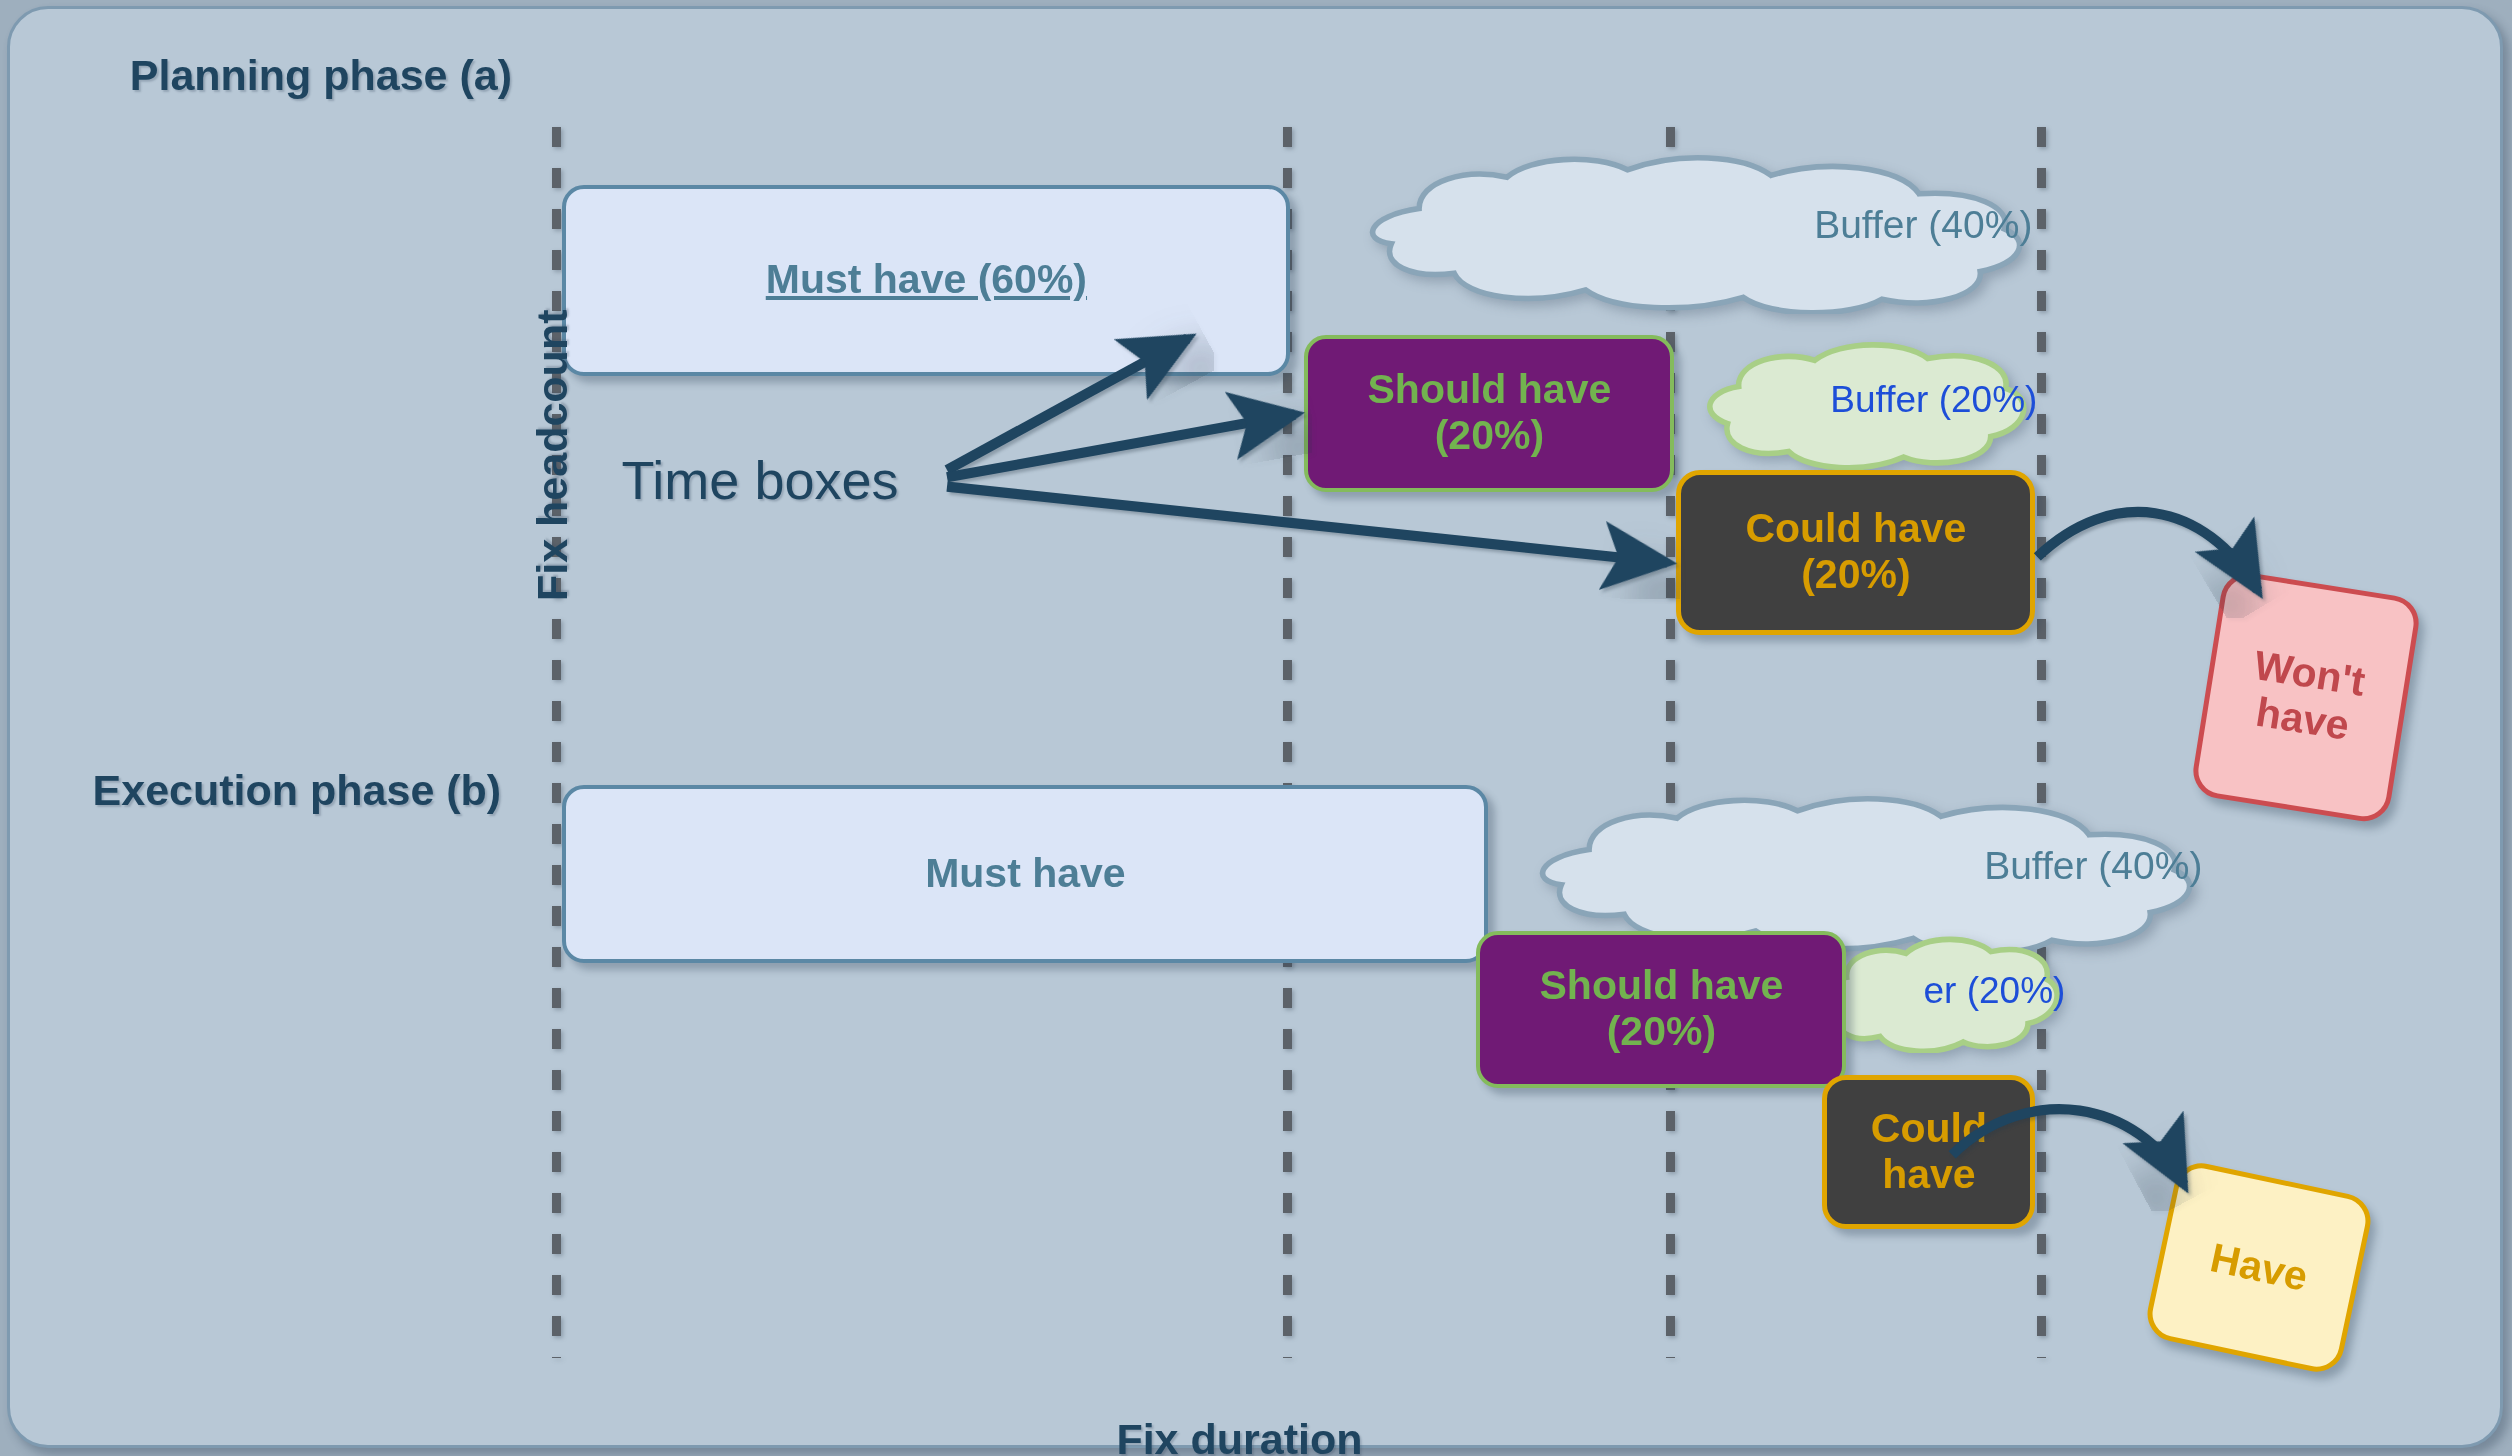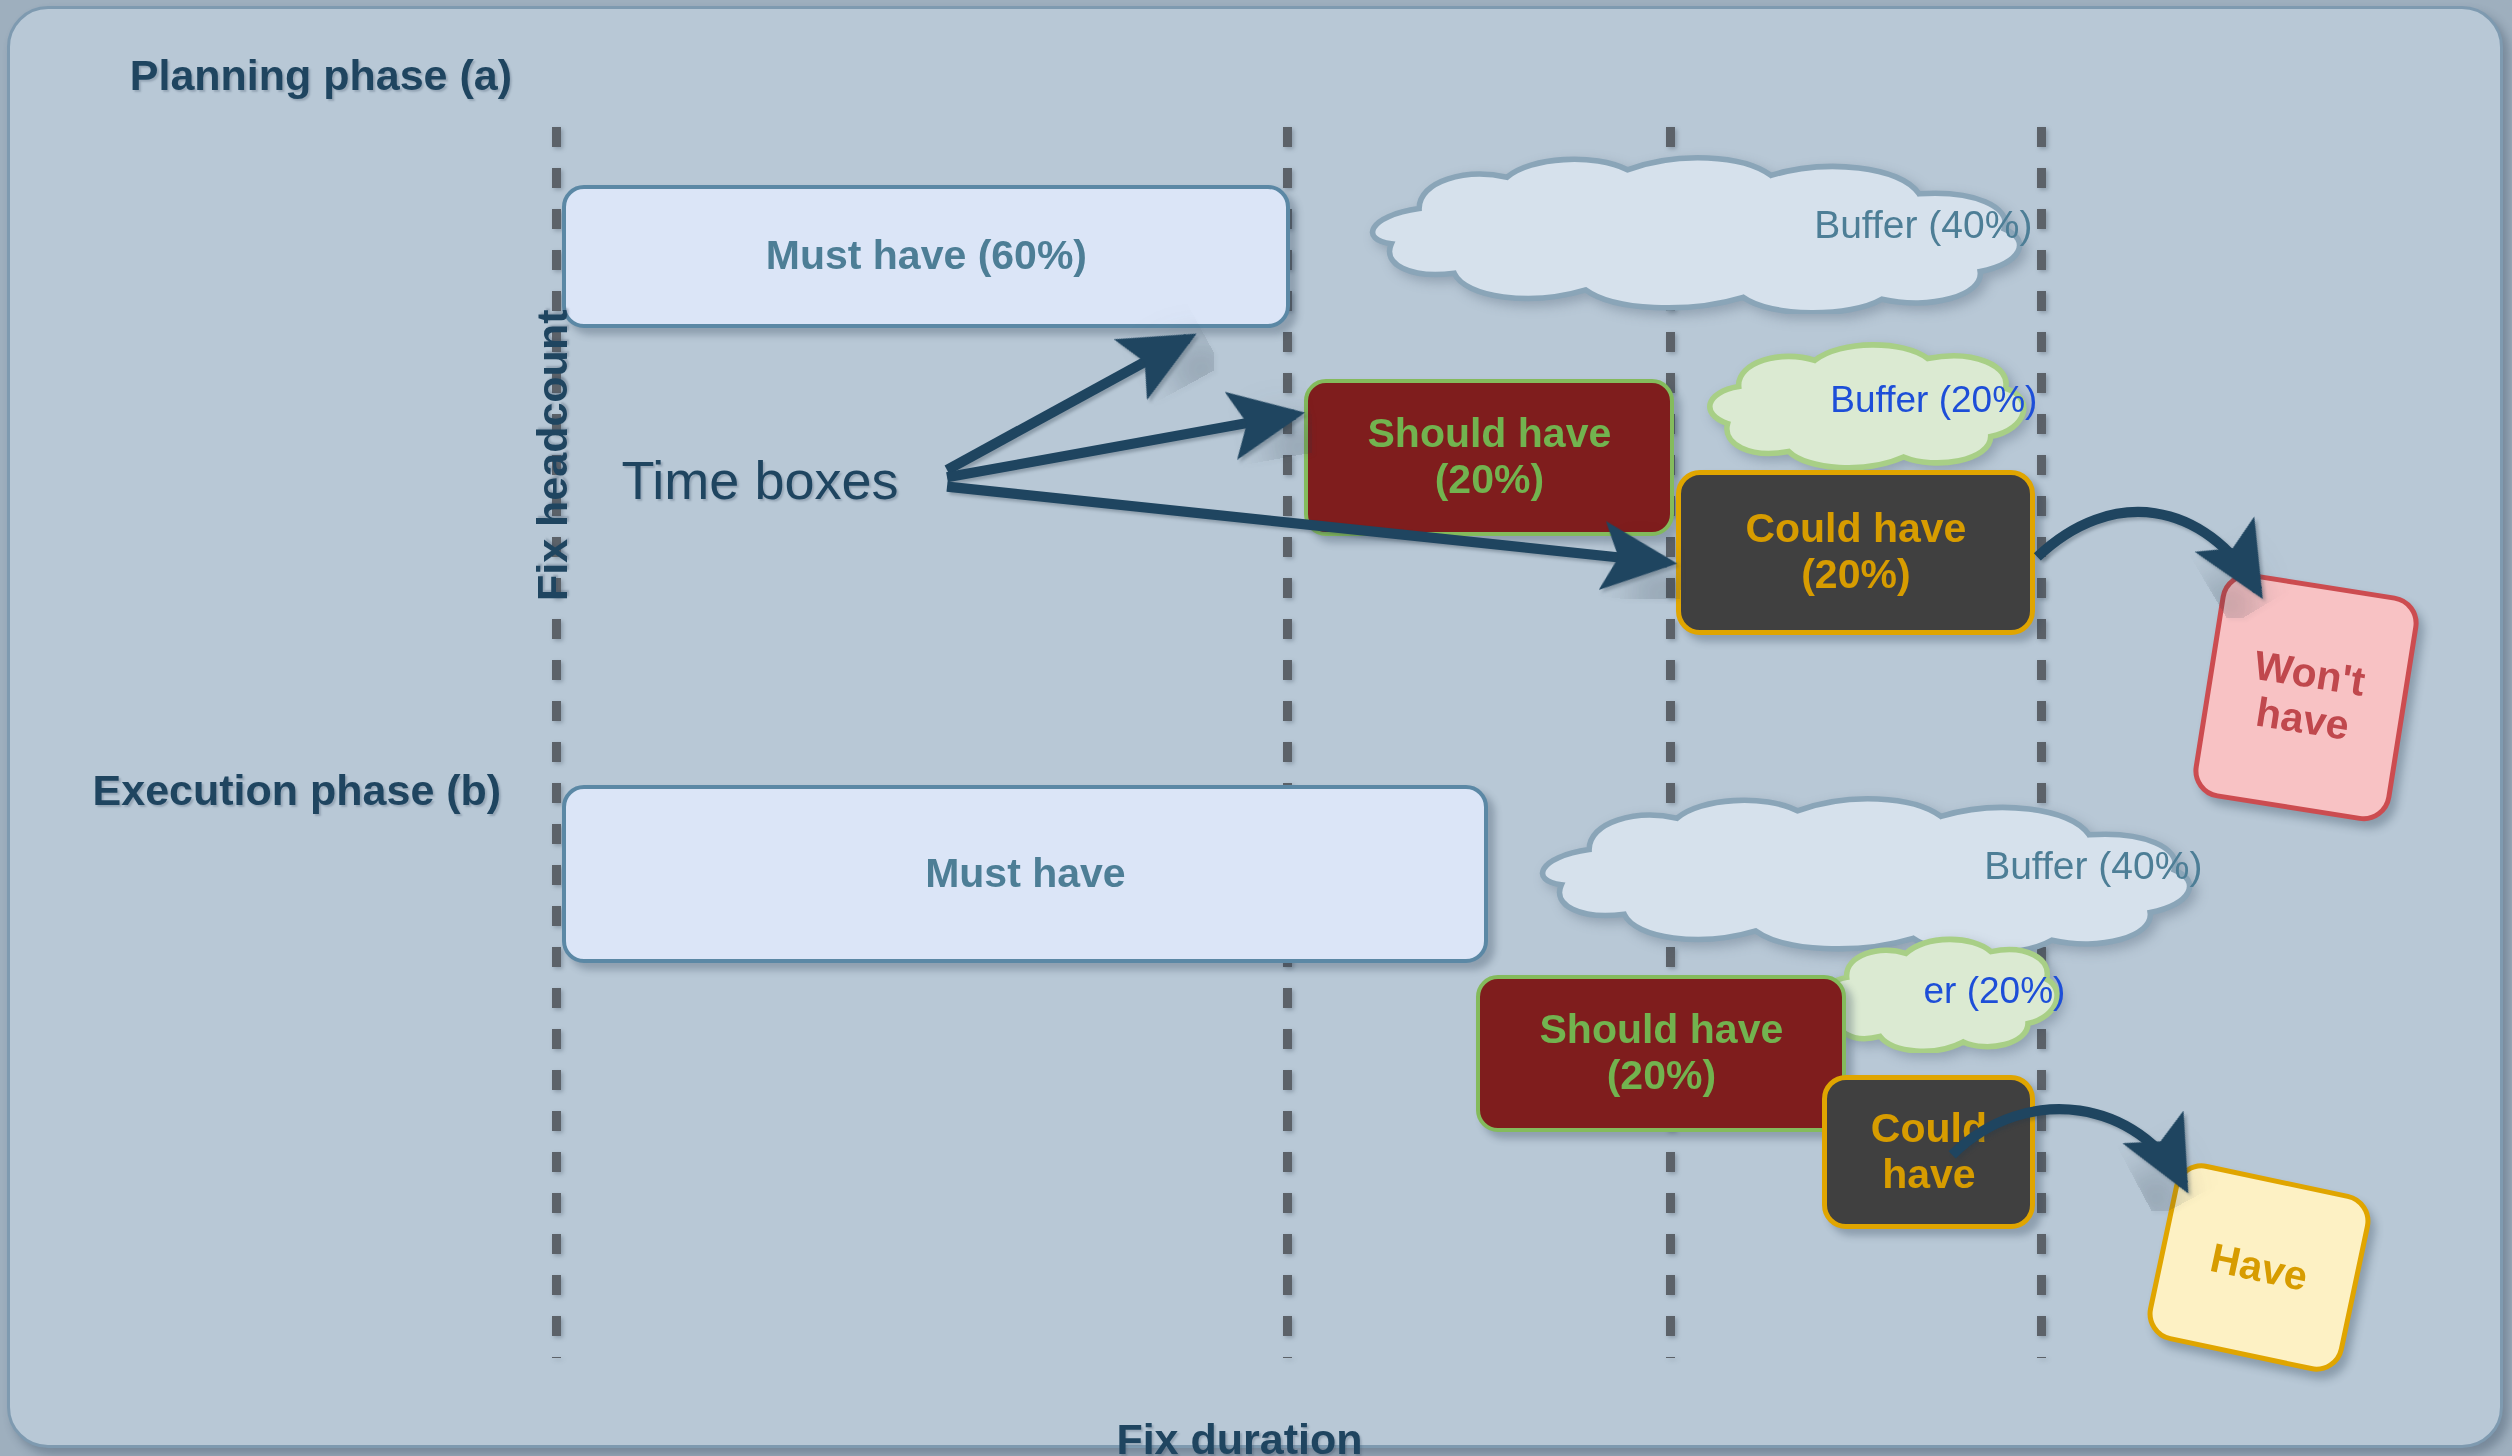--- a/index.html
+++ b/index.html
@@ -80,28 +80,27 @@
   .box-must {
     background: #dbe5f7;
     border: 4.6px solid #5b88a5;
     border-radius: 22px;
     color: #4d7e96;
     font-size: 41px;
     box-shadow: 6.5px 6.5px 7.4px rgba(45,65,85,0.30);
     z-index: 5;
   }
   .box-should {
-    background: #7f1d1d;
+    background: #701a75;
     border: 4.6px solid #84bb5c;
     border-radius: 22px;
     color: #72b34f;
     font-size: 41px;
     box-shadow: 6.5px 6.5px 7.4px rgba(45,65,85,0.30);
     z-index: 6;
-    margin-top: 44px;
   }
   .box-could {
     background: #404040;
     border: 5.6px solid #e0a500;
     border-radius: 24px;
     color: #d79c00;
     font-size: 41px;
     box-shadow: 6.5px 6.5px 7.4px rgba(45,65,85,0.30);
     z-index: 7;
   }
@@ -190,21 +189,21 @@
                  C 730 152, 672 168, 620 156
                  C 586 176, 500 176, 470 154
                  C 410 172, 330 168, 300 146
                  C 240 164, 170 154, 158 128
                  C 110 134, 80 118, 90 96
                  C 56 92, 64 66, 120 58 Z" fill="#d6e1ec" stroke="#8aa5b8" stroke-width="6"></path>
       </svg>
       <div class="cloud-label blue" style="top:48px;">Buffer (40%)</div>
     </div>
 
-    <div class="shape box-must" style="left:552px; top:176px; width:728px; height:143px;">Must have (60%)</div>
+    <div class="shape box-must" style="left:552px; top:176px; width:728px; height:191px;text-decoration:underline;">Must have (60%)</div>
 
     <div class="shape box-should" style="left:1294px; top:326px; width:370px; height:157px;">Should have
 (20%)</div>
 
     <div class="cloud-wrap green" style="left:1675px; top:331px; width:352px; height:130px;">
       <svg viewBox="0 0 380 140" preserveAspectRatio="none">
         <path d="M58 50 C 56 24, 104 10, 140 22
                  C 168 0, 236 0, 262 20
                  C 312 10, 352 28, 346 52
                  C 378 62, 370 96, 330 104

